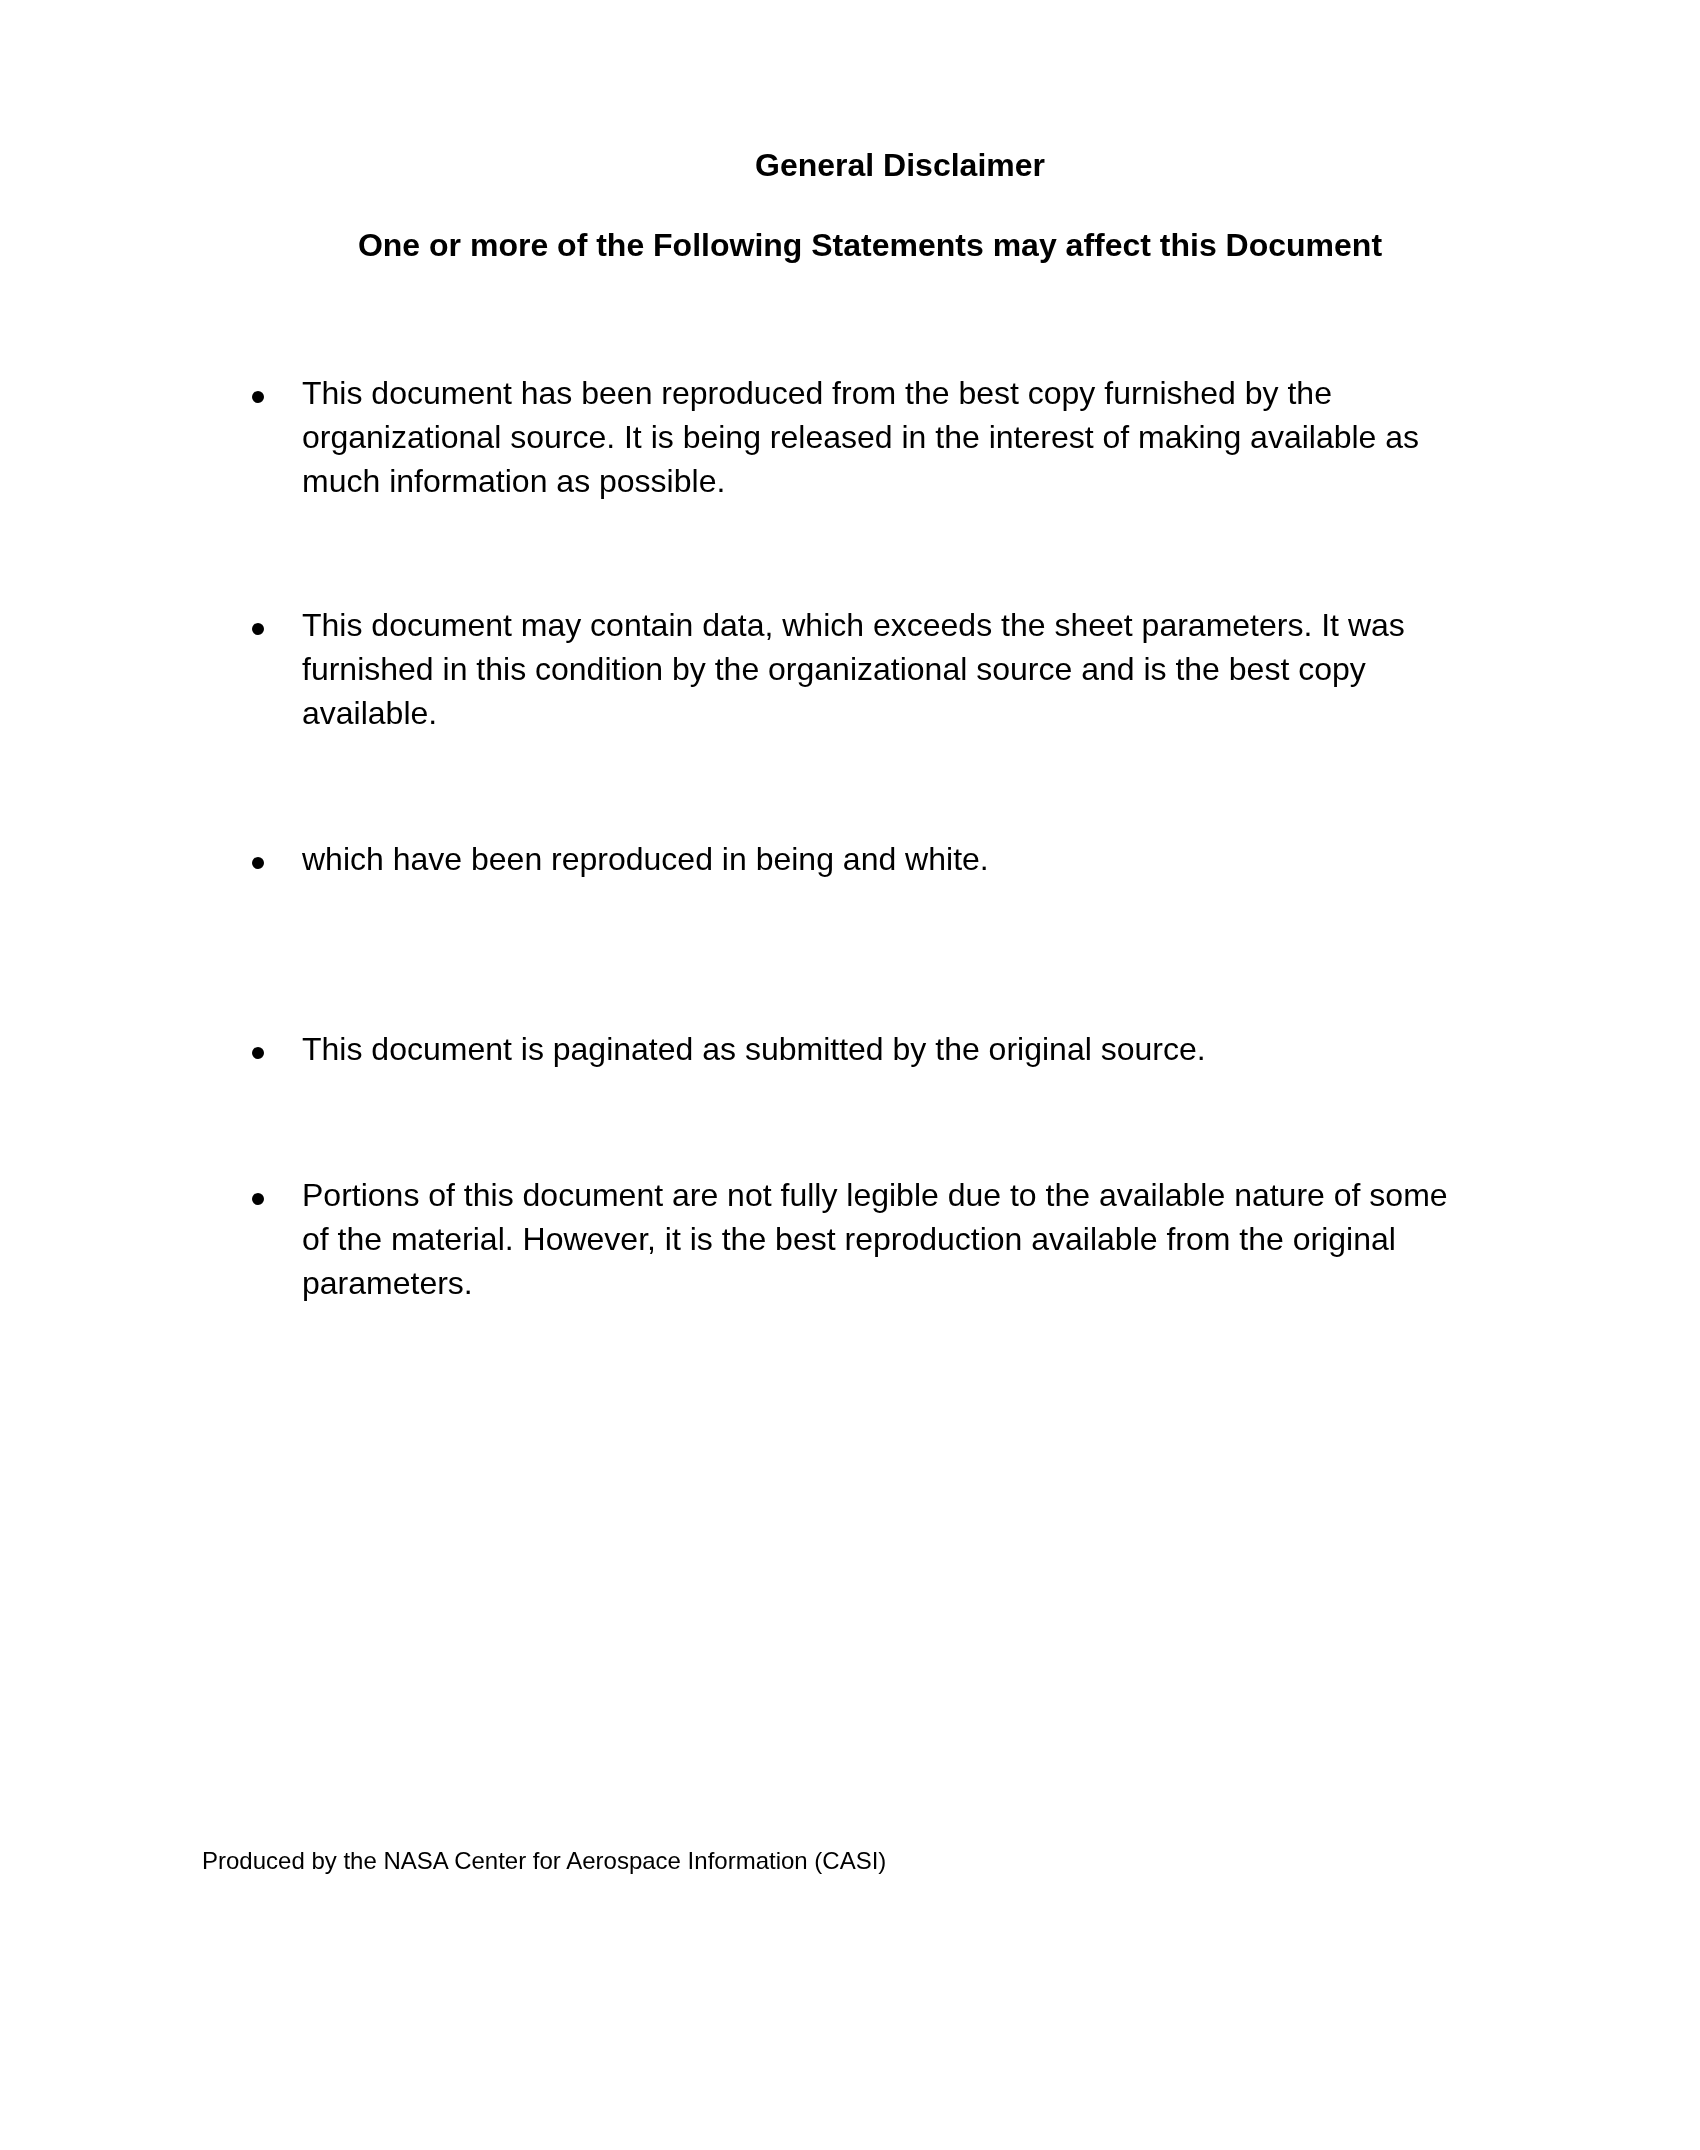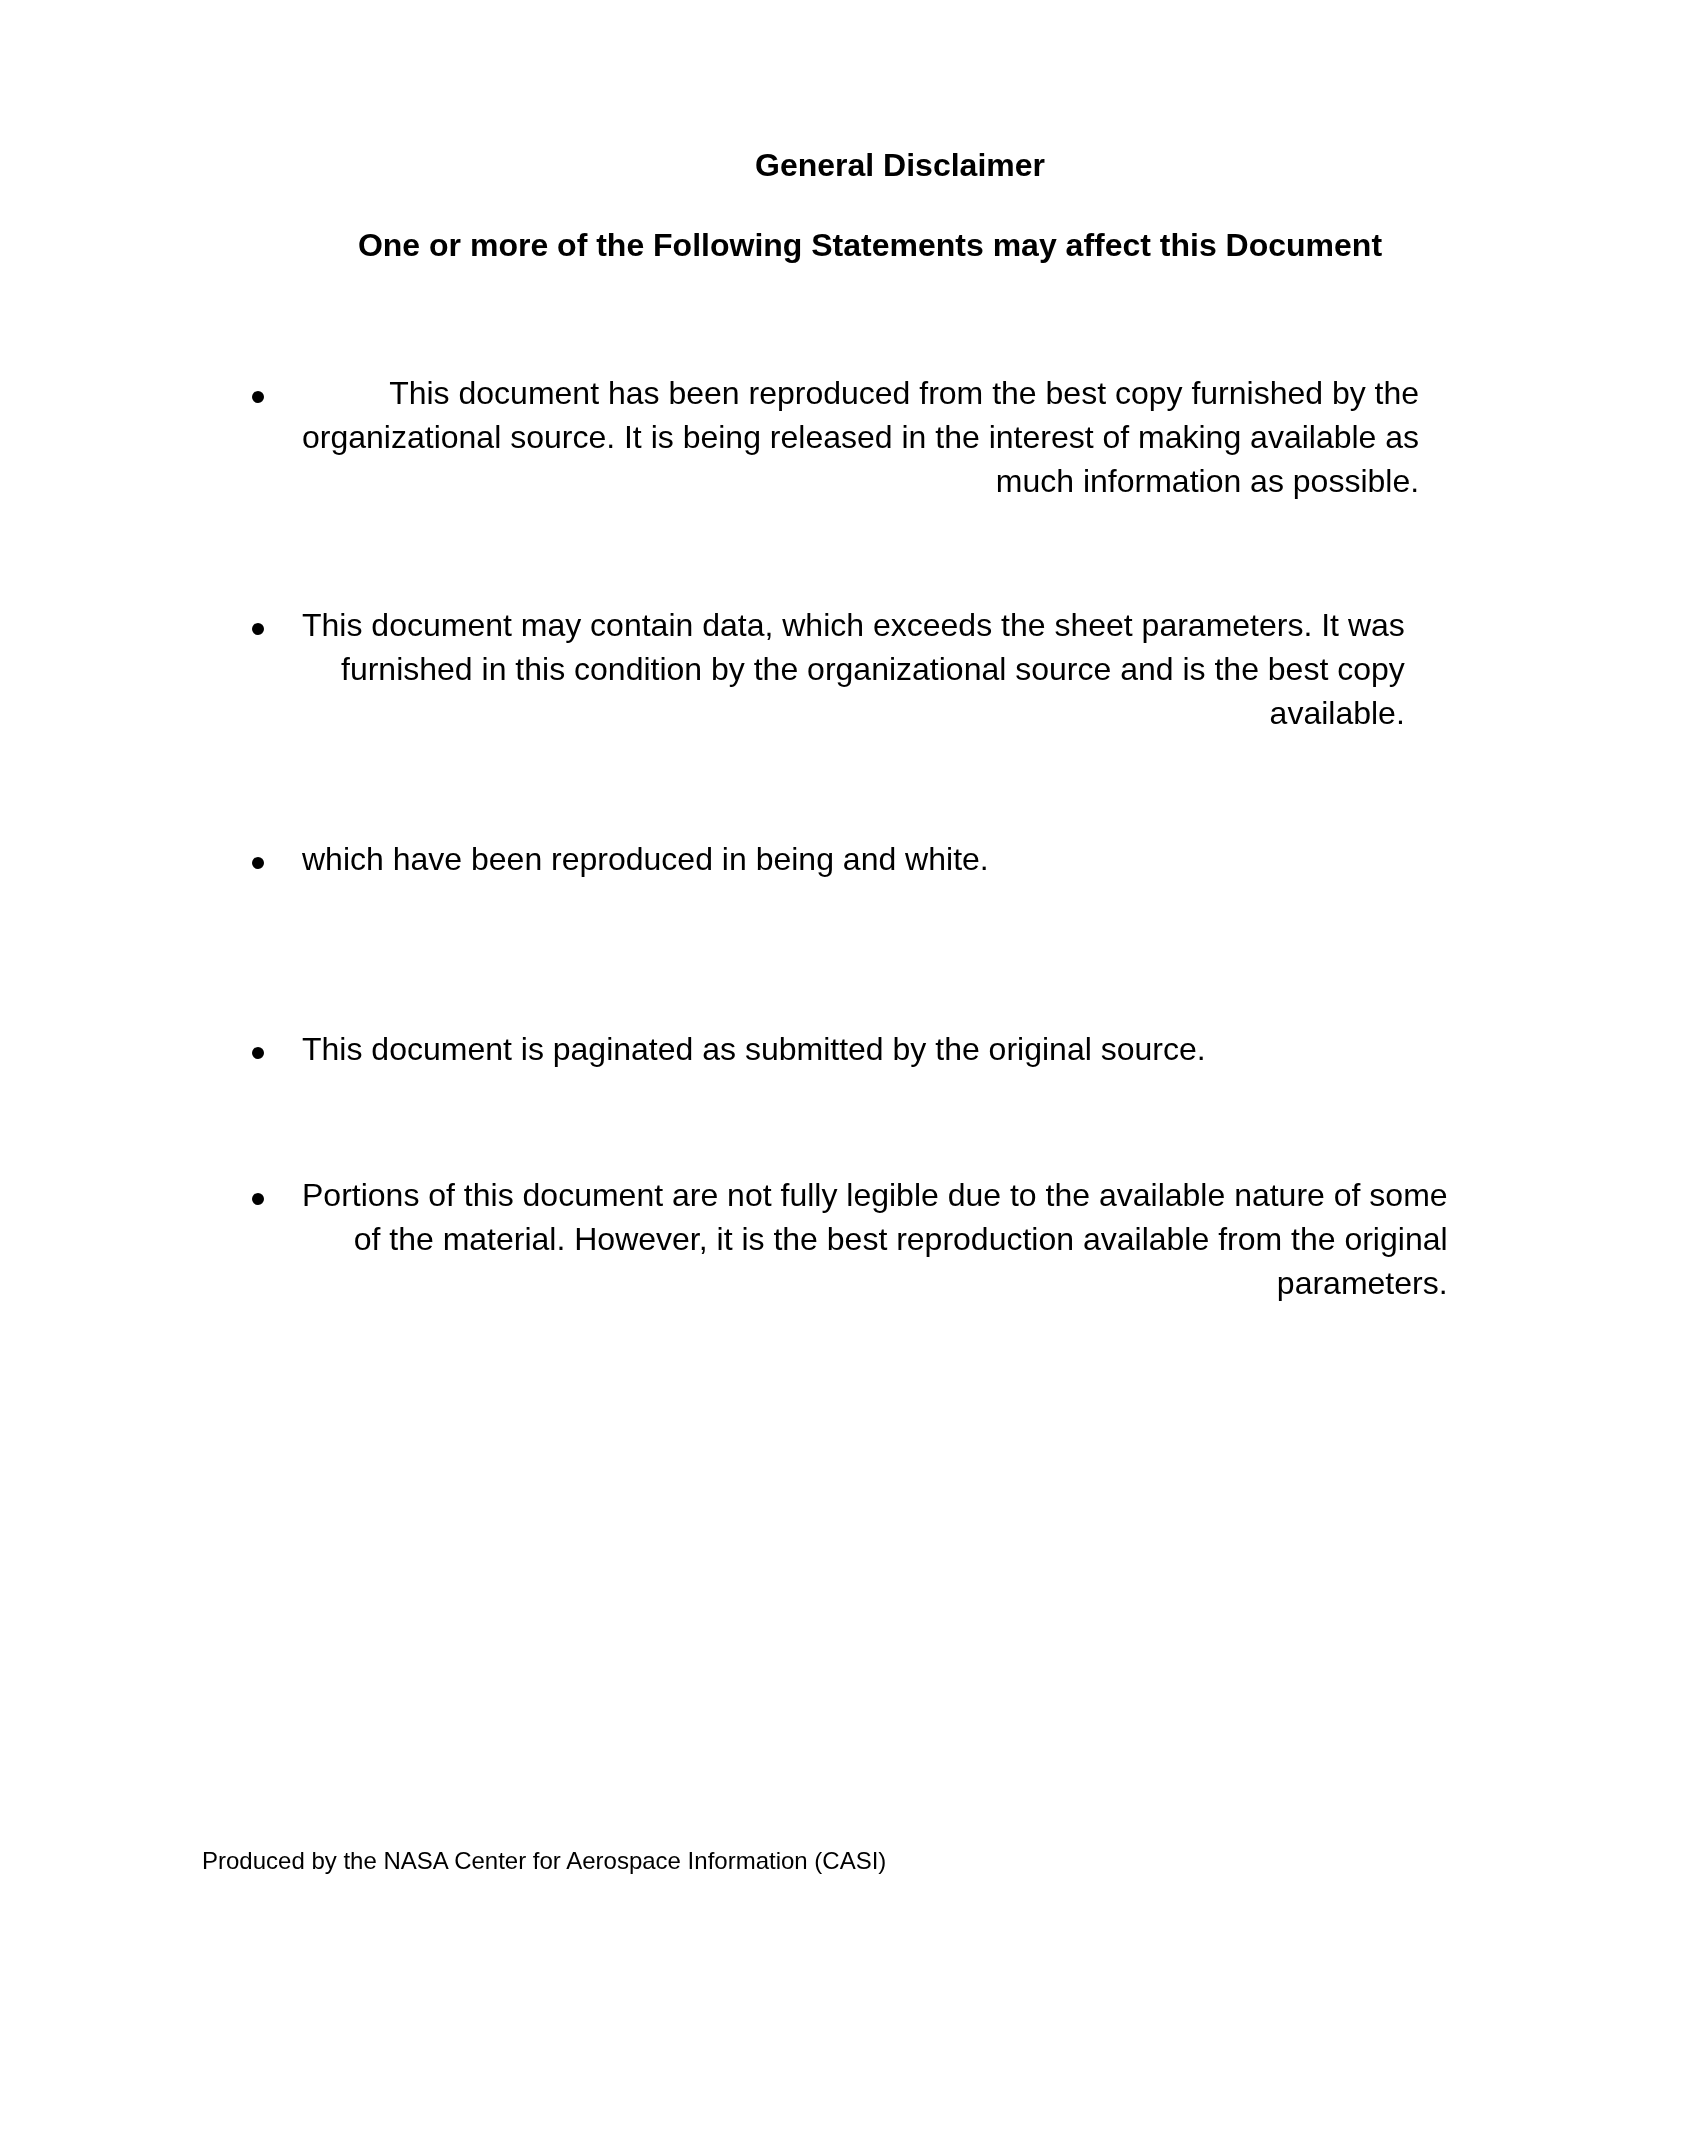--- a/index.html
+++ b/index.html
@@ -62,21 +62,20 @@
       position: absolute;
       left: 302px;
       top: 0;
       font-size: 32px;
       line-height: 44px;
       white-space: nowrap;
     }
     .bullet-text .line {
       display: block;
       height: 44px;
-      text-align: right;
     }
     .footer {
       position: absolute;
       left: 202px;
       top: 1839px;
       font-size: 24px;
       line-height: 44px;
       white-space: nowrap;
     }
   </style>

